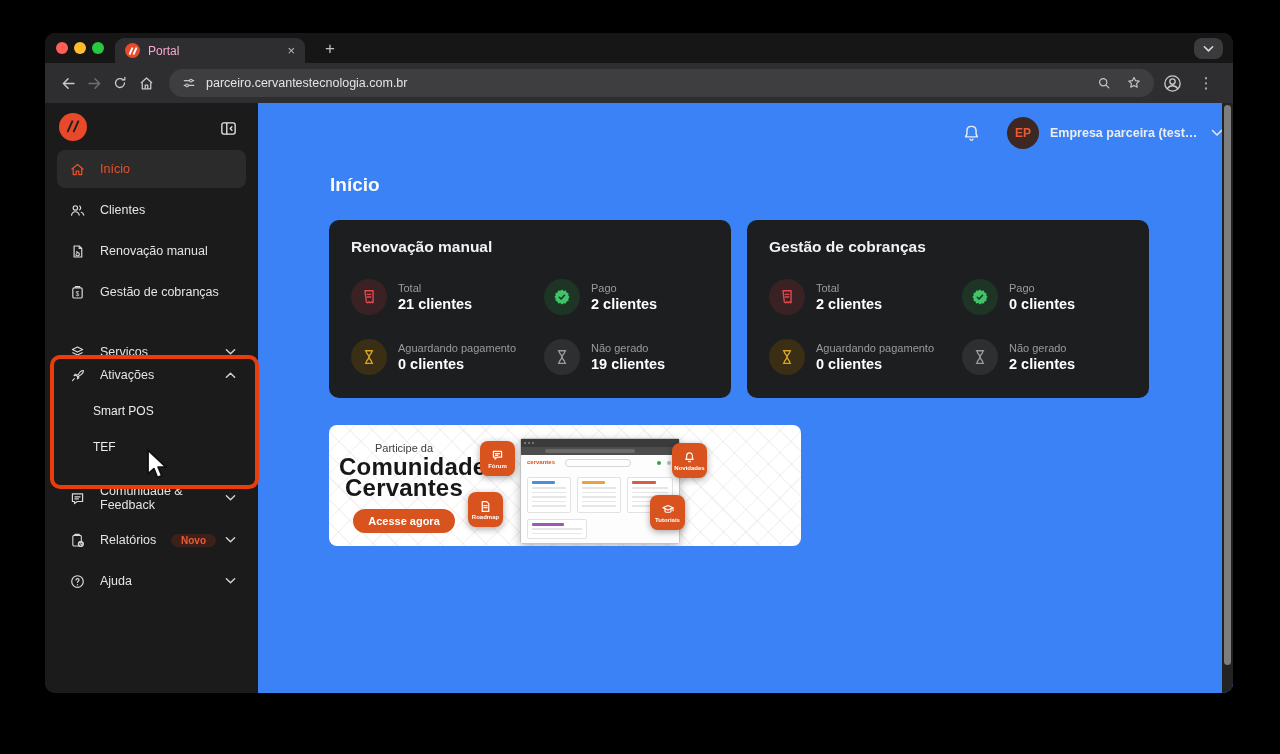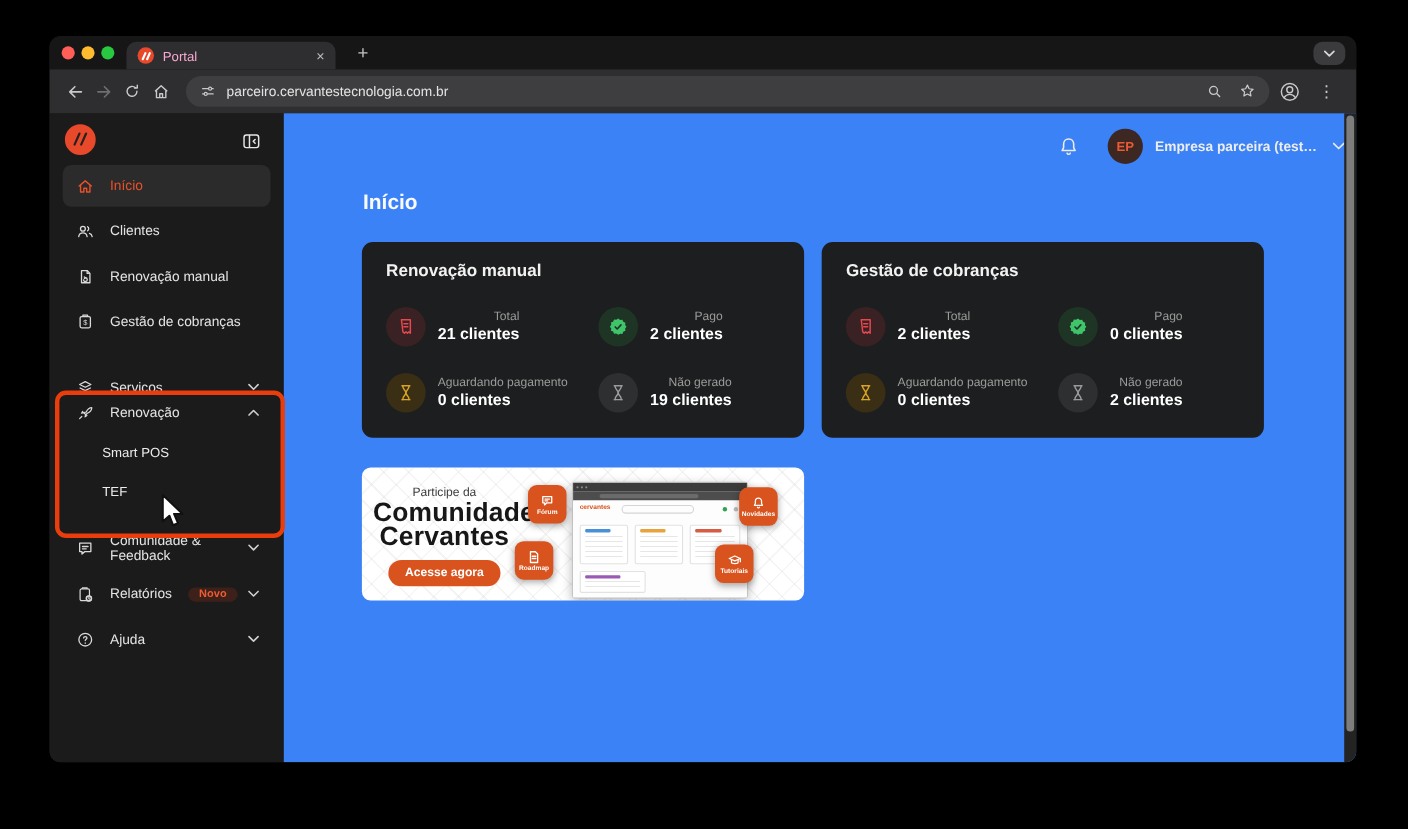--- a/index.html
+++ b/index.html
@@ -65,27 +65,27 @@
   .card { position:absolute; top:117px; width:402px; height:178px; background:#1d1e1f; border-radius:10px;}
   .card-1 { left:71px; } .card-2 { left:489px; }
   .card-title { position:absolute; left:22px; top:18px; font-size:15.5px; font-weight:700; color:#f2f2f2;}
   .stat { position:absolute; display:flex; align-items:center; }
   .stat-icon { width:36px; height:36px; border-radius:50%; display:flex; align-items:center;
                justify-content:center; margin-right:11px; flex:none;}
   .ic-total { background:#3a2123; color:#e5484d; }
   .ic-pago { background:#1e3526; color:#3fc46a; }
   .ic-aguardando { background:#3a2f15; color:#d9a425; }
   .ic-naogerado { background:#2e2f30; color:#9a9b9c; }
-  .stat-label { font-size:11px; color:#9b9b9b; margin-bottom:2px; white-space:nowrap;text-align:right;}
+  .stat-label { font-size:11px; color:#9b9b9b; margin-bottom:2px; white-space:nowrap;}
   .stat-value { font-size:14.5px; font-weight:700; color:#fff; white-space:nowrap;}
   .s-r1c1{left:22px; top:59px;} .s-r1c2{left:215px; top:59px;}
   .s-r2c1{left:22px; top:119px;} .s-r2c2{left:215px; top:119px;}
 
   
-  .banner { position:absolute; left:71px; top:322px; width:402px; height:121px; background:#fff;
+  .banner { position:absolute; left:71px; top:322px; width:472px; height:121px; background:#fff;
             border-radius:8px; overflow:hidden; }
   .banner::before { content:""; position:absolute; inset:0;
      background-image:repeating-linear-gradient(45deg, rgba(60,40,30,.05) 0 1.5px, transparent 1.5px 16px),
                       repeating-linear-gradient(-45deg, rgba(60,40,30,.04) 0 1.5px, transparent 1.5px 16px);}
   .banner-left { position:absolute; left:10px; top:17px; width:130px; text-align:center; }
   .banner-kicker { font-size:11px; color:#3d3d3d; }
   .banner-title { font-size:24px; font-weight:800; color:#171717; line-height:21px; margin-top:2px; letter-spacing:.2px;}
   .banner-cta { display:inline-block; margin-top:11px; background:#d9531e; color:#fff; font-size:11px;
                 font-weight:700; padding:6px 0; width:102px; border-radius:13px; }
   .mini-shot { position:absolute; left:191px; top:13px; width:160px; height:106px; background:#fff;
@@ -268,21 +268,21 @@
       </div>
 
       <div class="nav-item" style="top:253px">
         <span class="nico">
           <svg width="17" height="17" viewBox="0 0 20 20" fill="none" stroke="currentColor" stroke-width="1.3" stroke-linecap="round" stroke-linejoin="round">
               <path d="M11 9c1.5-3.3 4-4.8 6-4.8 0 2-1.5 4.5-4.8 6L10.6 11.8 8.2 9.4Z"></path>
               <path d="M8.4 9.6 6 10.2l1.3-2M10.4 11.6l-.6 2.4 2-1.3"></path>
               <path d="M6.3 13.7 4 16"></path>
             </svg>
           </span>
-        <span>Renovação</span>
+        <span>Ativações</span>
         <span class="chev">
             <svg width="11" height="8" viewBox="0 0 12 8" style="transform:rotate(180deg)">
               <path d="M1.5 1.5 6 6l4.5-4.5" stroke="currentColor" stroke-width="1.6" fill="none" stroke-linecap="round" stroke-linejoin="round"></path>
             </svg>
           </span>
       </div>
 
       <div class="nav-sub" style="top:290px">
         <span>Smart POS</span>
       </div>

